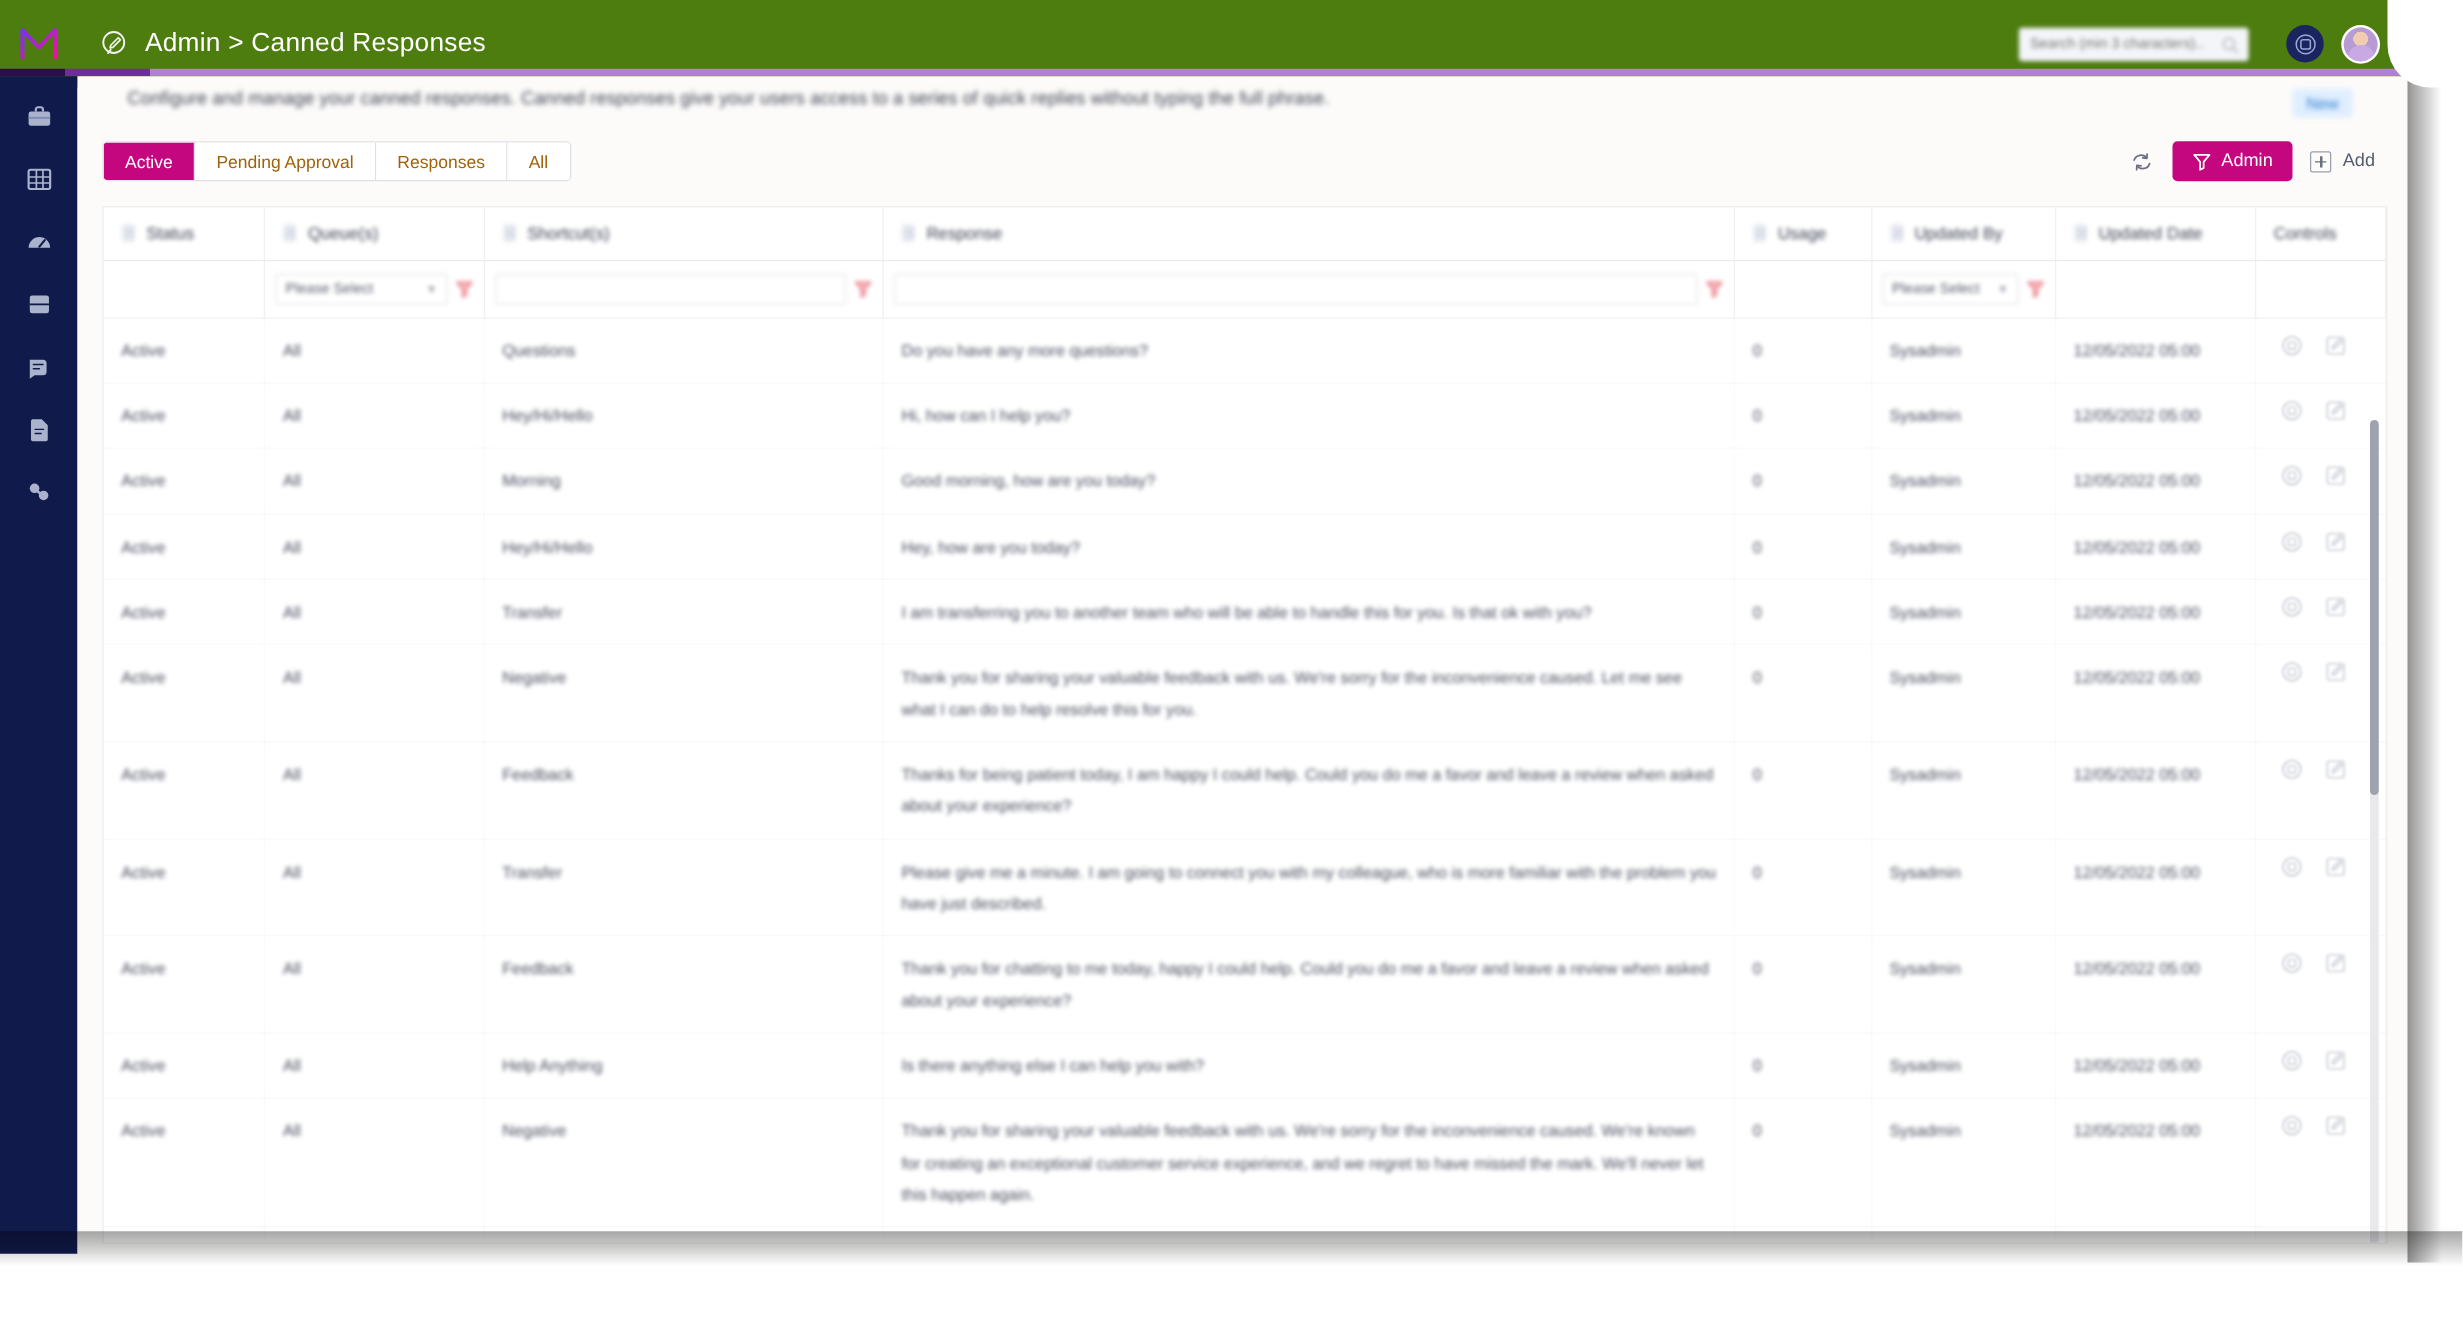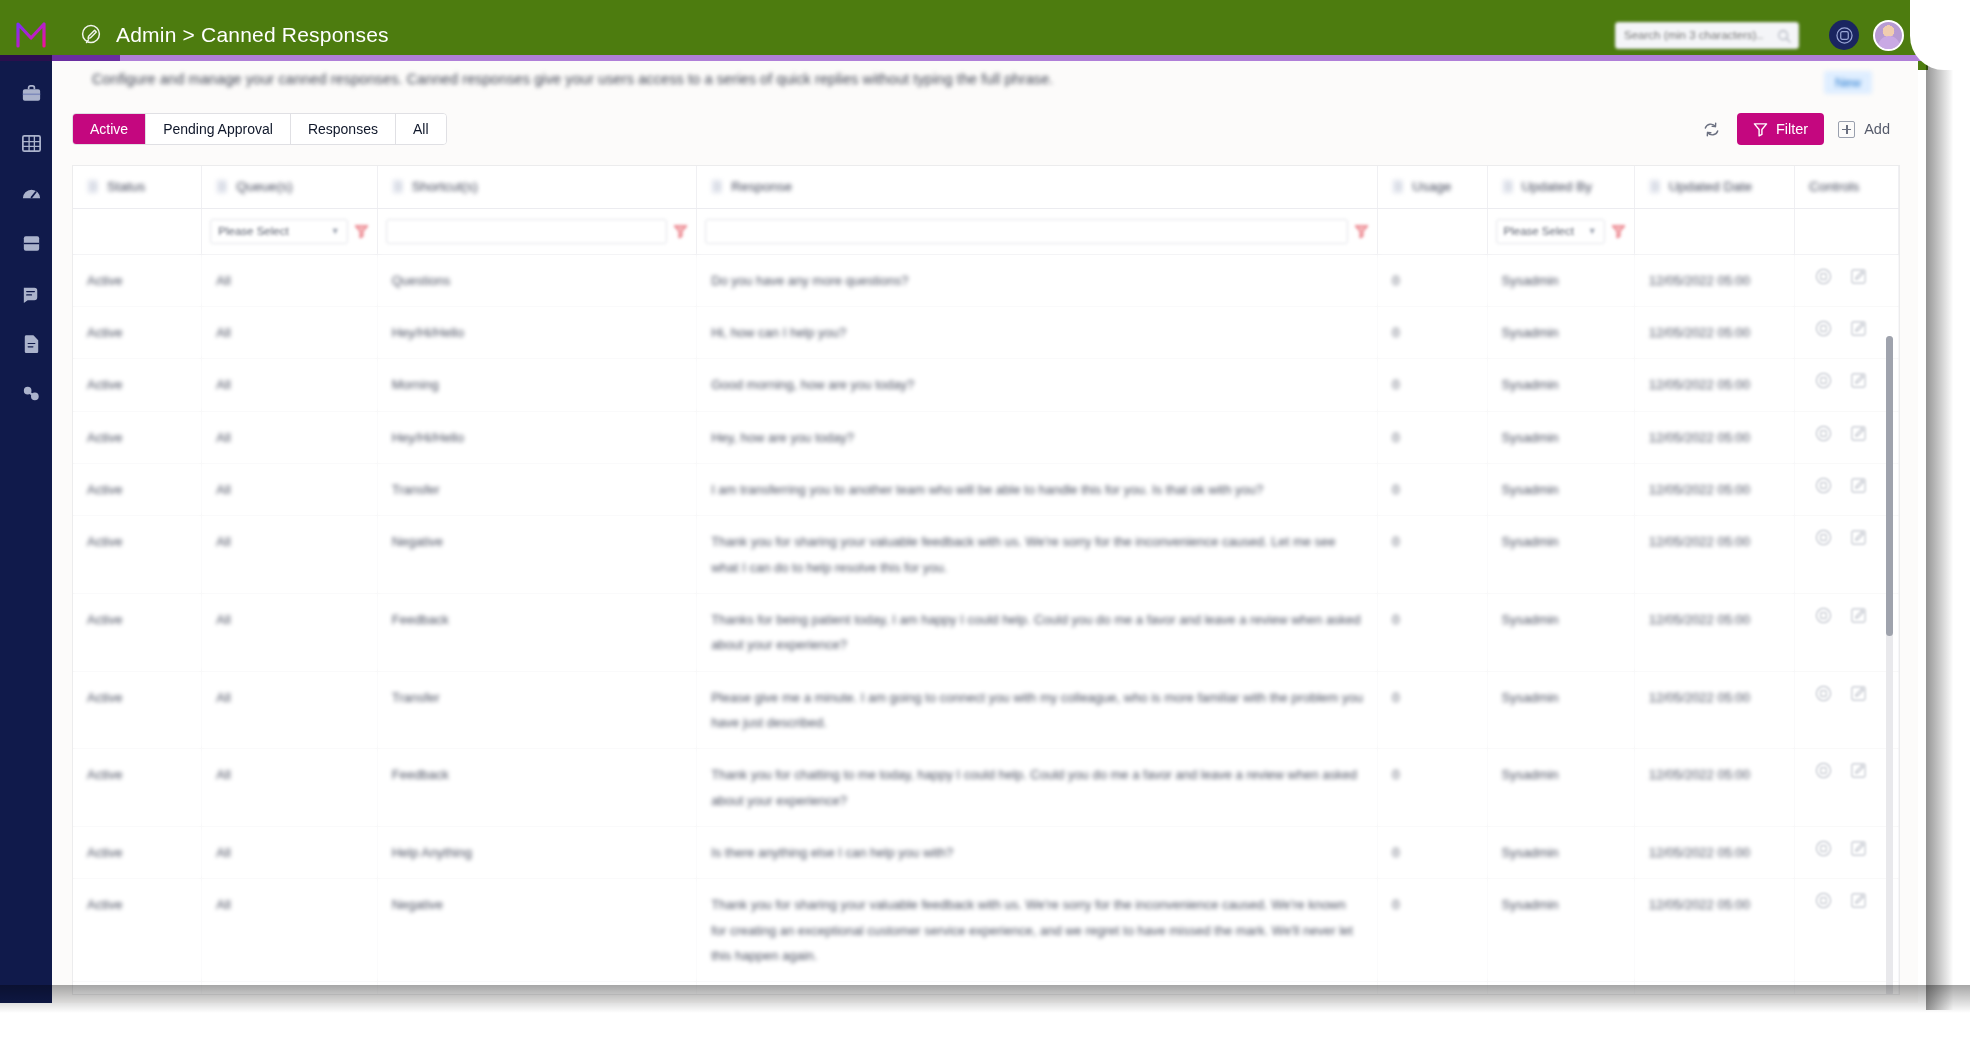--- a/index.html
+++ b/index.html
@@ -70,21 +70,21 @@
     display: flex; flex-direction: column; align-items: center; padding-top: 14px; gap: 14px;
   }
   .side-item {
     width: 44px; height: 36px; display: flex; align-items: center; justify-content: center;
     border-radius: 4px; filter: blur(.5px);
   }
   .side-item svg { width: 23px; height: 23px; opacity: .82; }
 
   
   #content {
-    position: absolute; left: 52px; top: 61px; width: 1866px; height: 942px;
+    position: absolute; left: 62px; top: 61px; width: 1866px; height: 942px;
     background: #fcfbfa; overflow: hidden; padding-left: 20px;
   }
   #desc {
     margin: 10px 0 0 20px; font-size: 14.5px; color: #3d4250;
     filter: blur(2.2px); letter-spacing:.1px;
   }
   #new-badge {
     position: absolute; right: 46px; top: 10px;
     background: #dfeeff; color: #2f7fd1; border-radius: 3px;
     font-size: 13px; padding: 4px 11px; filter: blur(2.2px);
@@ -94,21 +94,21 @@
   #toolbar {
     position: absolute; left: 0; top: 52px; width: 1866px; height: 44px;
   }
   #tabs {
     position: absolute; left: 20px; top: 0; display: flex;
     border: 1px solid #e0e0e4; border-radius: 4px; overflow: hidden; background: #fff;
     height: 32px;
   }
   .tab {
     padding: 0 17px; height: 30px; display: flex; align-items: center;
-    font-size: 14px; color: #0f172a; border-right: 1px solid #e0e0e4;
+    font-size: 14px; color: #a16207; border-right: 1px solid #e0e0e4;
     background: #ffffff; white-space: nowrap;
   }
   .tab:last-child { border-right: 0; }
   .tab.active { background: #c4077f; color: #ffffff; }
 
   #tools {
     position: absolute; right: 28px; top: 0; height: 32px;
     display: flex; align-items: center; gap: 14px;
   }
   .refresh-btn { width: 22px; height: 22px; display:flex; align-items:center; justify-content:center; }
@@ -322,21 +322,21 @@
             <path d="M16.5 11.5A6 6 0 016 13.2" fill="none" stroke="#6b7080" stroke-width="1.5" stroke-linecap="round"></path>
             <path d="M14.4 3.4 L14.2 7 L10.7 6.6" fill="none" stroke="#6b7080" stroke-width="1.5" stroke-linecap="round" stroke-linejoin="round"></path>
             <path d="M5.6 16.6 L5.8 13 L9.3 13.4" fill="none" stroke="#6b7080" stroke-width="1.5" stroke-linecap="round" stroke-linejoin="round"></path>
           </svg>
         </div>
 
         <button id="filter-btn">
           <svg viewBox="0 0 16 16">
             <path d="M1.5 2h13l-5 6v5.2l-3 1.6V8z" fill="none" stroke="#ffffff" stroke-width="1.5" stroke-linejoin="round"></path>
           </svg>
-          <span>Filter</span>
+          <span>Admin</span>
         </button>
 
         <div id="add-btn">
           <span class="plus-box"></span>
           <span>Add</span>
         </div>
       </div>
     </div>
 
     <div id="tablewrap">

